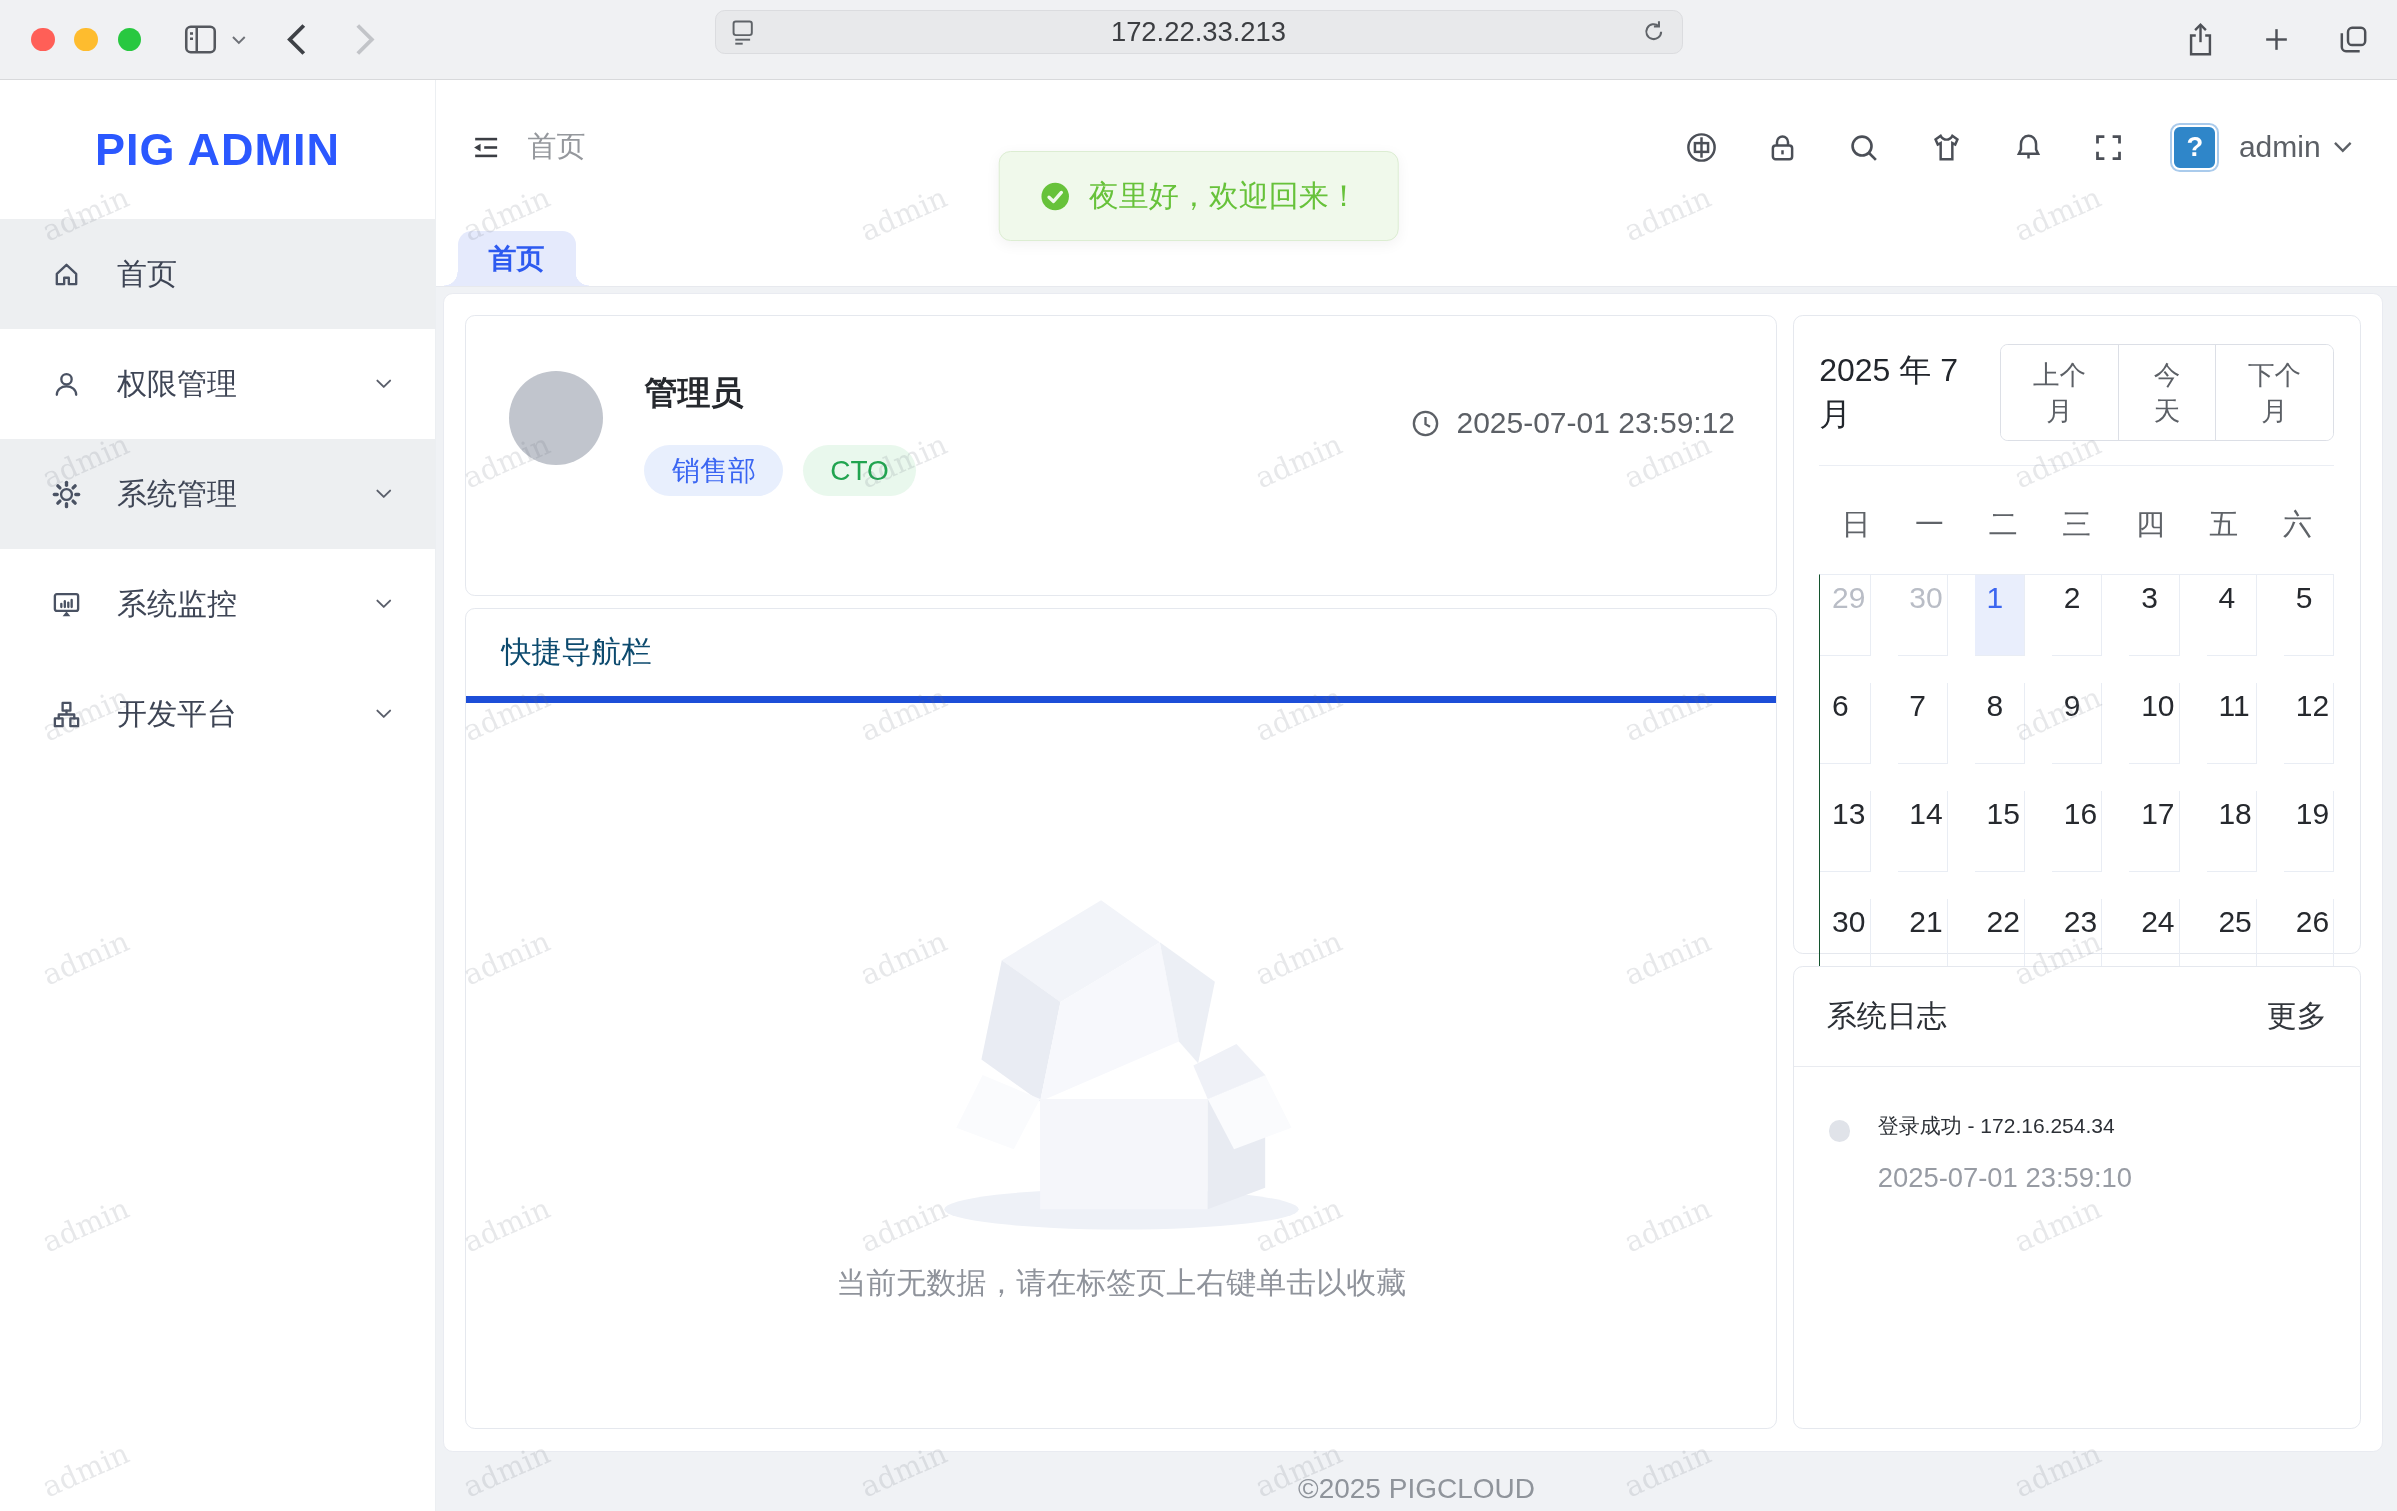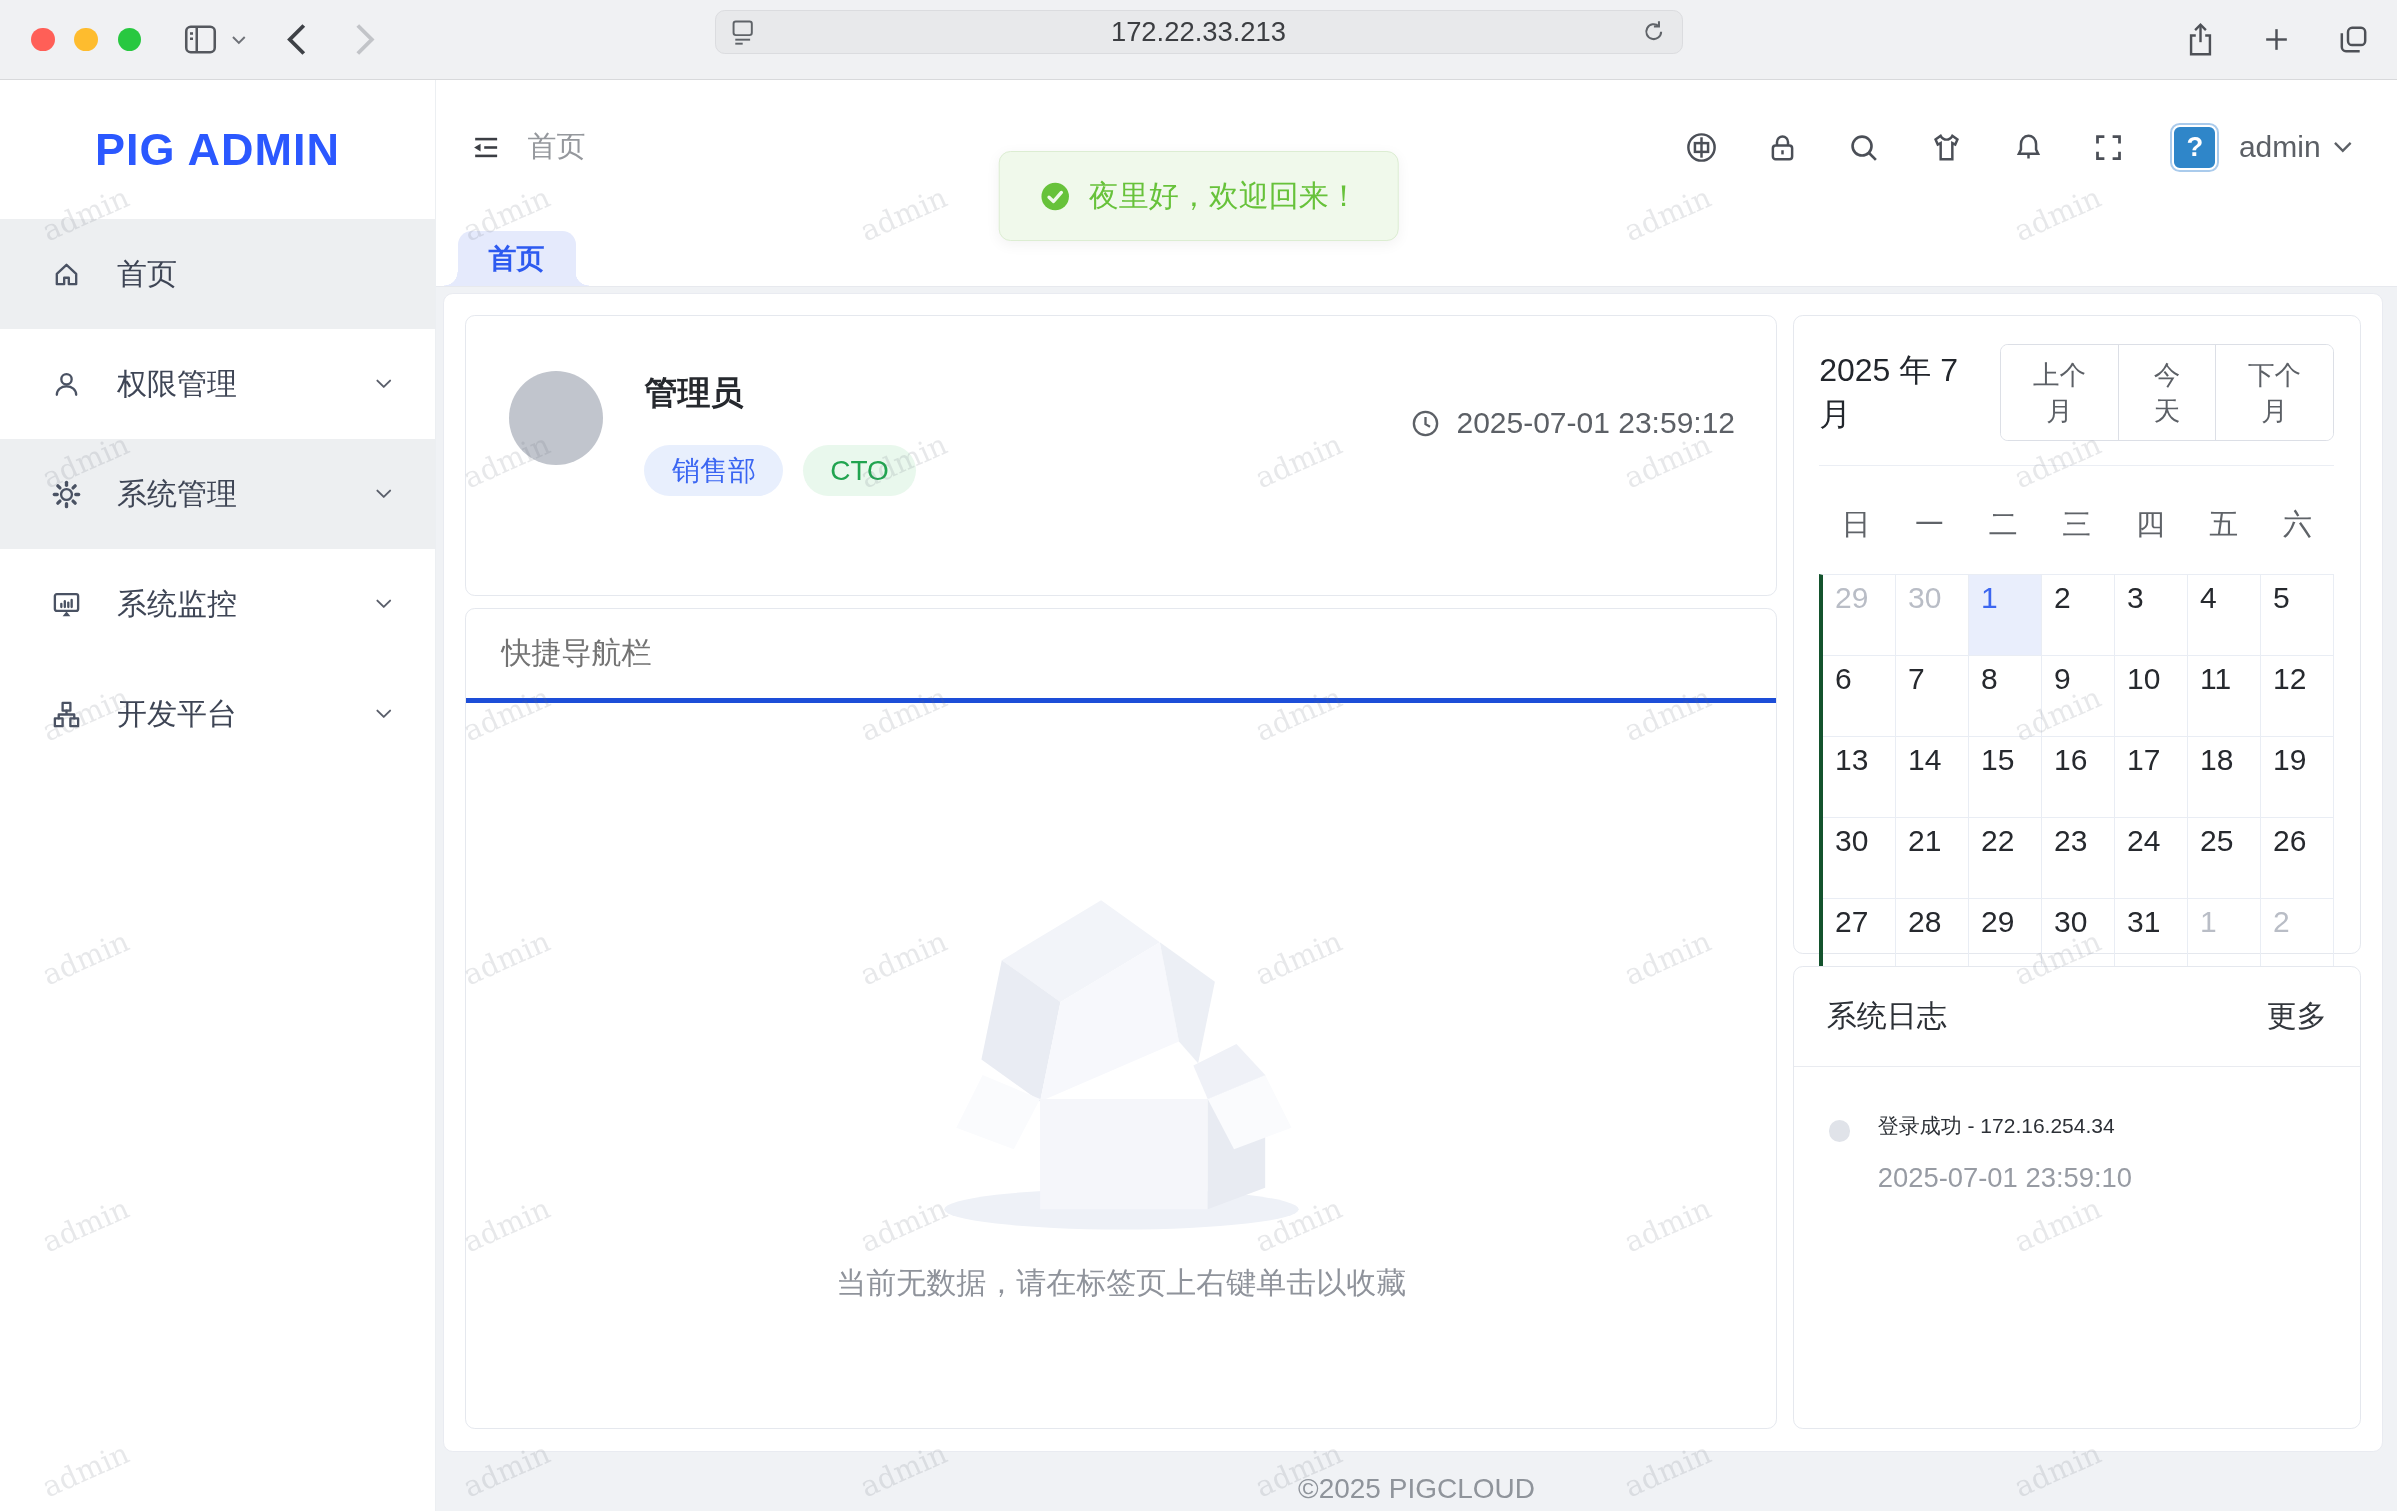--- a/index.html
+++ b/index.html
@@ -58,34 +58,34 @@
   .p-avatar { width:94px; height:94px; border-radius:50%; background:#c1c5cd; flex:none; }
   .p-info { margin-left:41px; }
   .p-name { font-size:33px; font-weight:700; color:#26292e; }
   .p-badges { display:flex; gap:19.6px; margin-top:29px; }
   .pill { height:51px; padding:0 27.4px; border-radius:25.5px; display:flex; align-items:center; font-size:28px; }
   .pill.blue { background:#e8effd; color:#3b66f2; }
   .pill.green { background:#e9f8ed; color:#21a450; }
   .p-time { position:absolute; right:41px; top:90px; display:flex; align-items:center; gap:15.7px; color:#5c6066; font-size:30px; }
 
   .nav-card { flex:1; display:flex; flex-direction:column; }
-  .nav-card-header { height:94px; flex:none; border-bottom:5px solid #1d4ed8; display:flex; align-items:center; padding:0 35px; font-size:30px; color:#737373;text-align:right; }
+  .nav-card-header { height:94px; flex:none; border-bottom:7px solid #1d4ed8; display:flex; align-items:center; padding:0 35px; font-size:30px; color:#0c4a6e;text-align:right; }
   .nav-card-body { flex:1; display:flex; flex-direction:column; align-items:center; justify-content:center; }
   .empty-text { margin-top:27.4px; color:#8f939b; font-size:30px; }
 
   .right-col { width:568px; flex:none; display:flex; flex-direction:column; gap:11.8px; }
   .calendar-card { height:639px; flex:none; padding:27.4px 25.5px 0; }
   .cal-header { display:flex; align-items:center; gap:17.6px; }
   .cal-title { font-size:32px; color:#22262c; font-weight:500; }
   .btn-group { display:flex; border:1px solid #dcdfe6; border-radius:7.8px; overflow:hidden; background:#fff; }
   .btn-group button { font-family:inherit; border:none; background:#fff; padding:11.8px 25.5px; font-size:26.5px; color:#5c6066; cursor:pointer; border-left:1px solid #dcdfe6; }
   .btn-group button:first-child { border-left:none; }
   .cal-divider { height:1px; background:#ebeef4; margin-top:23.5px; }
   .weekdays { display:grid; grid-template-columns:repeat(7,1fr); margin-top:39px; color:#5f6368; text-align:center; font-size:29px; }
-  .cal-grid { display:grid; grid-template-columns:repeat(7,1fr); margin-top:29px; border-top:1px solid #e9edf4; border-left:4px solid #14532d; }
+  .cal-grid { display:grid; grid-template-columns:repeat(7,1fr); margin-top:29px; border-top:1px solid #e9edf4; border-left:1px solid #14532d;gap:27px; }
   .day-cell { height:81px; border-right:1px solid #e9edf4; border-bottom:1px solid #e9edf4; padding:5.9px 0 0 11.8px; font-size:30px; color:#26292e; cursor:pointer; }
   .day-cell.muted { color:#b9bdc6; }
   .day-cell.selected { background:#e9eefc; color:#3c66f0; }
 
   .log-card { flex:1; display:flex; flex-direction:column; }
   .log-header { display:flex; align-items:center; justify-content:space-between; padding:29px 33px; border-bottom:1px solid #e9ebf0; font-size:30px; color:#2c3036; }
   .log-more { cursor:pointer; color:#33373d; }
   .log-item { display:flex; gap:27.4px; padding:45px 35px; }
   .log-dot { width:21.6px; height:21.6px; border-radius:50%; background:#e0e3e9; margin-top:7.8px; flex:none; }
   .log-text { font-size:21px; color:#2c3036; }

